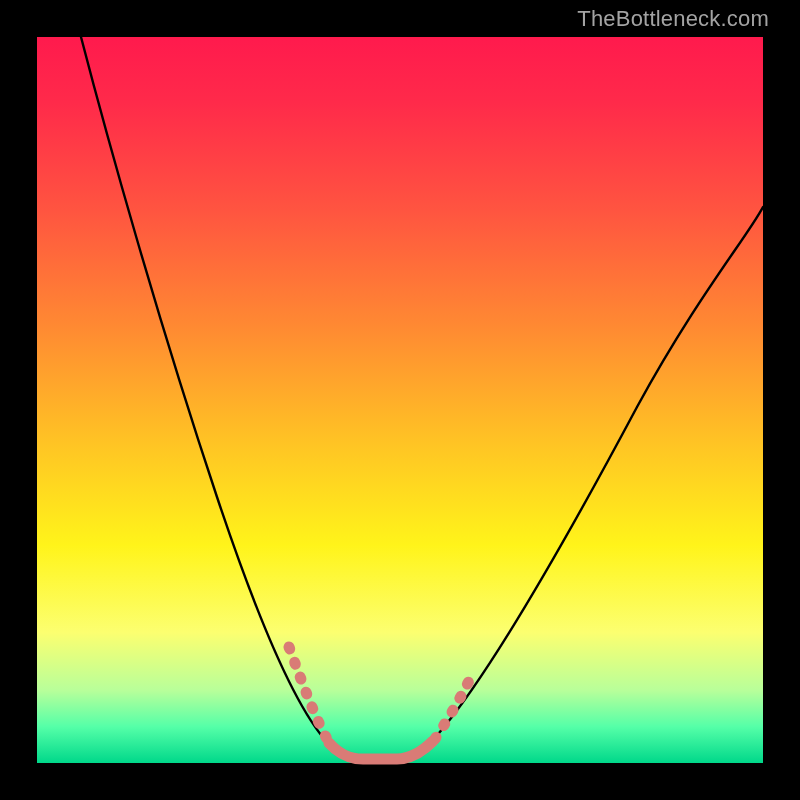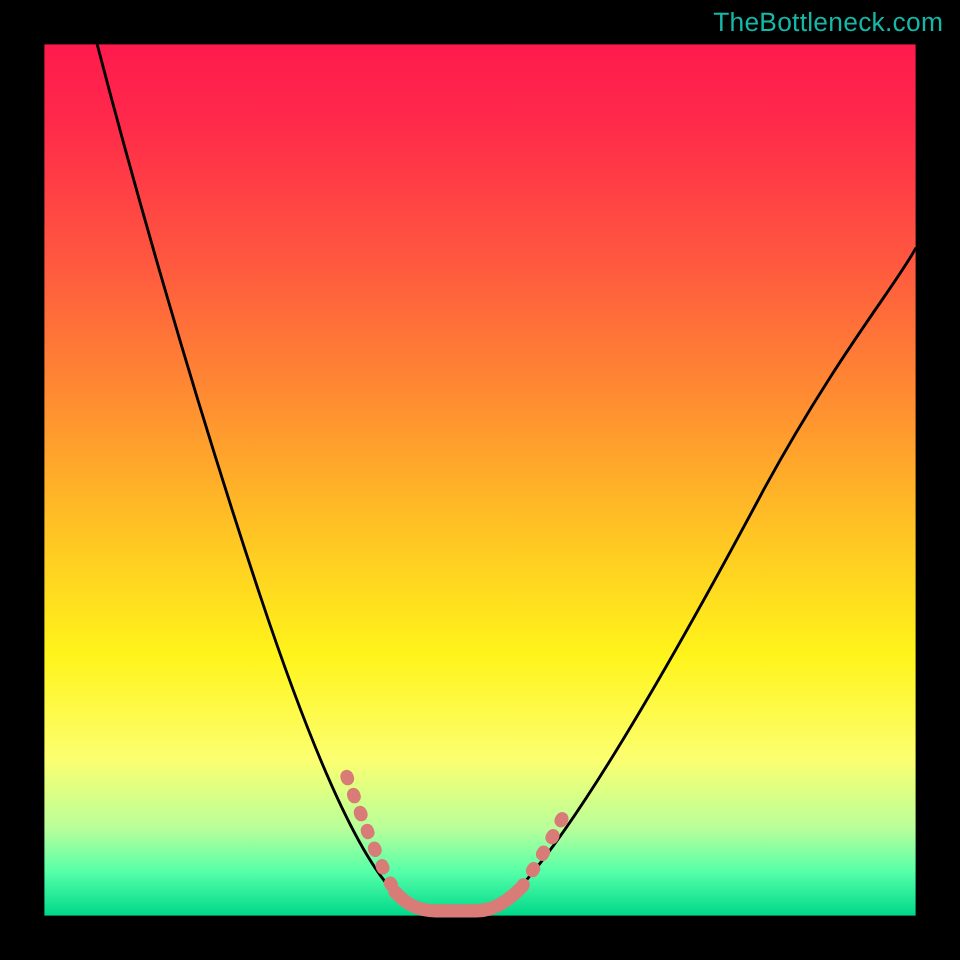--- a/index.html
+++ b/index.html
@@ -35,22 +35,22 @@
       #fff41a 70%,
       #fcff70 82%,
       #b8ff9a 90%,
       #55ffa8 95%,
       #00d88a 100%
     );
   }
   .watermark {
     position: absolute;
     top: 6px;
-    right: 14px;
-    color: #14b8a6;
+    right: 31px;
+    color: #a3a3a3;
     font-size: 22px;
     font-weight: 400;
     letter-spacing: 0.2px;
   }
   svg.curve {
     position: absolute;
     left: 0;
     top: 0;
     width: 726px;
     height: 726px;

